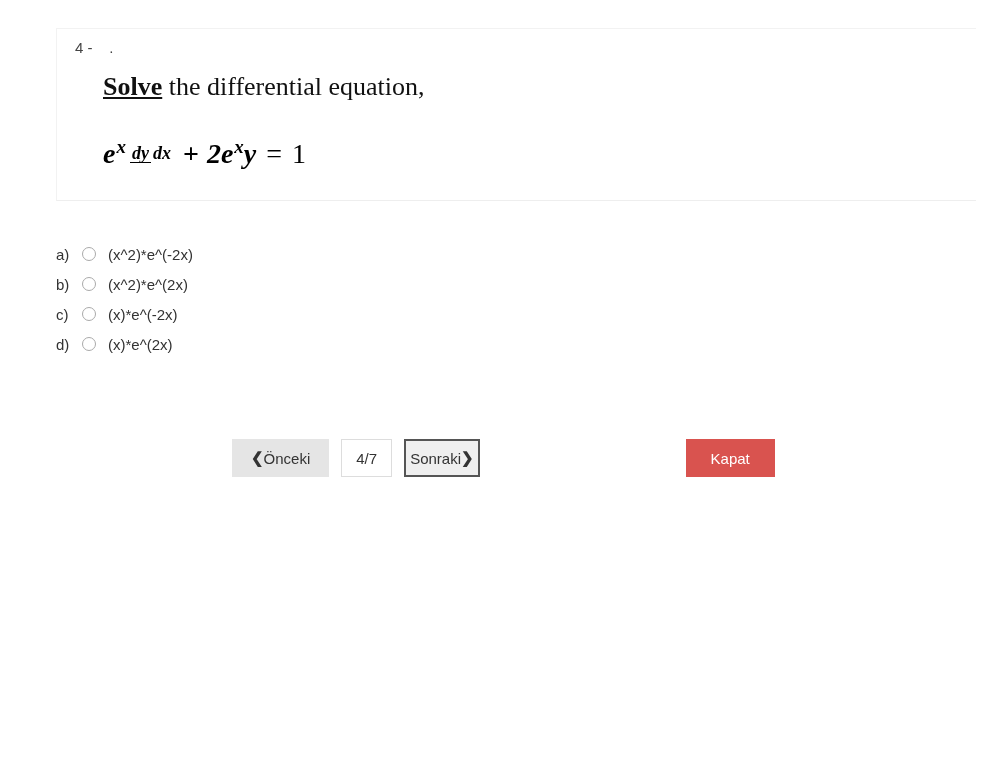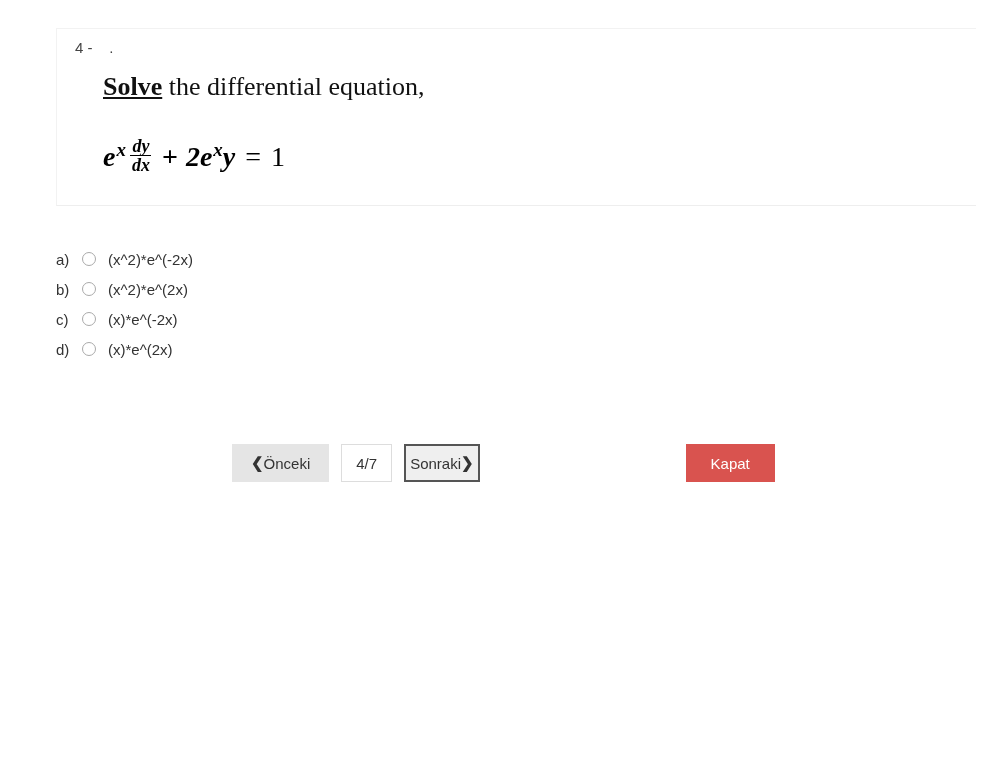--- a/index.html
+++ b/index.html
@@ -49,21 +49,20 @@
     margin-left: 28px;
     margin-top: 36px;
     display: flex;
     align-items: center;
     gap: 2px;
   }
   .eq-e { font-style: italic; font-weight: bold; }
   .eq-sup { font-style: italic; font-size: 19px; position: relative; top: -10px; margin-left: 1px; font-weight: bold;}
   .eq-frac {
     display: inline-flex;
-    flex-direction: column;
     align-items: center;
     font-style: italic;
     font-size: 18px;
     line-height: 1;
     position: relative;
     top: -1px;
     margin: 0 2px;
     font-weight: bold;
   }
   .eq-frac .num { border-bottom: 1.5px solid #000; padding: 0 2px; }

